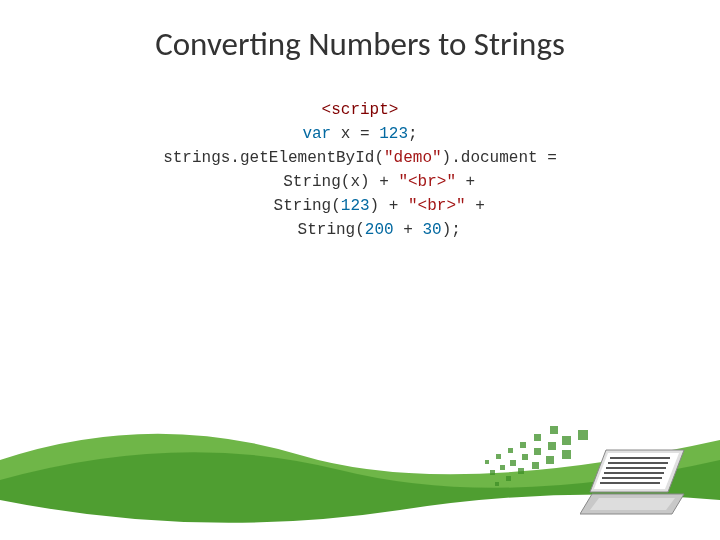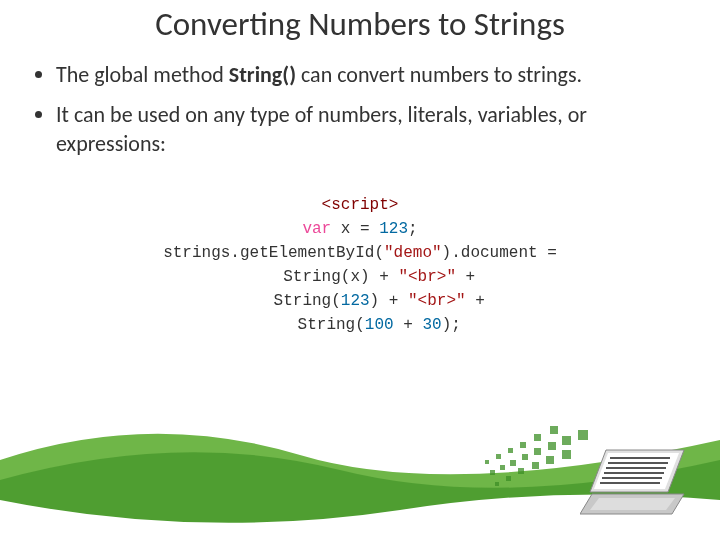--- a/index.html
+++ b/index.html
@@ -1,53 +1,45 @@
 <!DOCTYPE html>
 <html><head>
   <meta charset="utf-8">
   <style>
     * { margin: 0; padding: 0; box-sizing: border-box; }
     body { width: 720px; height: 540px; font-family: Calibri, Arial, sans-serif; background: white; position: relative; overflow: hidden; }
-    .slide { width: 100%; height: 100%; padding: 4px 28px; position: relative; }
+    .slide { width: 100%; height: 100%; padding: 24px 28px; position: relative; }
     .title { font-size: 33px; color: #333; text-align: center; margin-bottom: 16px; font-weight: 400; }
     .bullets { list-style: disc; margin-left: 28px; font-size: 22px; color: #333; line-height: 1.35; }
     .bullets li { margin-bottom: 10px; }
     .bold { font-weight: 700; }
     .code-block { margin-top: 34px; font-family: Consolas, "Courier New", monospace; font-size: 16px; line-height: 1.5; color: #333; text-align: center; }
     .code-line { white-space: pre; }
     .tag { color: #800000; }
-    .kw { color: #ec4899; }
+    .kw { color: #0369a1; }
     .num { color: #0369a1; }
     .str { color: #a31515; }
     .wave { position: absolute; bottom: 0; left: 0; width: 100%; height: 140px; pointer-events: none; }
     .laptop { position: absolute; bottom: 18px; right: 30px; width: 110px; height: 80px; pointer-events: none; }
     .data-burst { position: absolute; bottom: 40px; right: 110px; width: 140px; height: 90px; pointer-events: none; }
   </style>
 </head>
 <body>
 
 <div class="slide">
   <h1 class="title">Converting Numbers to Strings</h1>
 
-  <ul class="bullets">
-    <li>
-      <span>The global method </span><span class="bold">String()</span><span> can convert numbers to strings.</span>
-    </li>
-    <li>
-      <span>It can be used on any type of numbers, literals, variables, or expressions:</span><span class="bold"></span><span></span>
-    </li>
-  </ul>
 
   <div class="code-block">
     <div class="code-line"><span class="tag">&lt;script&gt;</span></div>
     <div class="code-line"><span class="kw">var</span><span> x = </span><span class="num">123</span><span>;</span></div>
     <div class="code-line"><span>strings.getElementById(</span><span class="str">"demo"</span><span>).document =</span></div>
     <div class="code-line"><span>    String(x) + </span><span class="str">"&lt;br&gt;"</span><span> +</span></div>
     <div class="code-line"><span>    String(</span><span class="num">123</span><span>) + </span><span class="str">"&lt;br&gt;"</span><span> +</span></div>
-    <div class="code-line"><span>    String(</span><span class="num">100</span><span> + </span><span class="num">30</span><span>);</span></div>
+    <div class="code-line"><span>    String(</span><span class="num">200</span><span> + </span><span class="num">30</span><span>);</span></div>
   </div>
 
   <svg class="wave" viewBox="0 0 720 140" preserveAspectRatio="none">
     <path d="M0,60 Q150,10 300,55 Q450,100 720,40 L720,140 L0,140 Z" fill="#6fb648"></path>
     <path d="M0,80 Q180,30 340,70 Q500,110 720,60 L720,140 L0,140 Z" fill="#4a9a2e" opacity="0.85"></path>
     <path d="M0,140 L0,100 Q200,140 400,110 Q560,85 720,100 L720,140 Z" fill="#ffffff"></path>
   </svg>
 
   <svg class="data-burst" viewBox="0 0 140 90">
     <g fill="#3d8f26" opacity="0.75">

